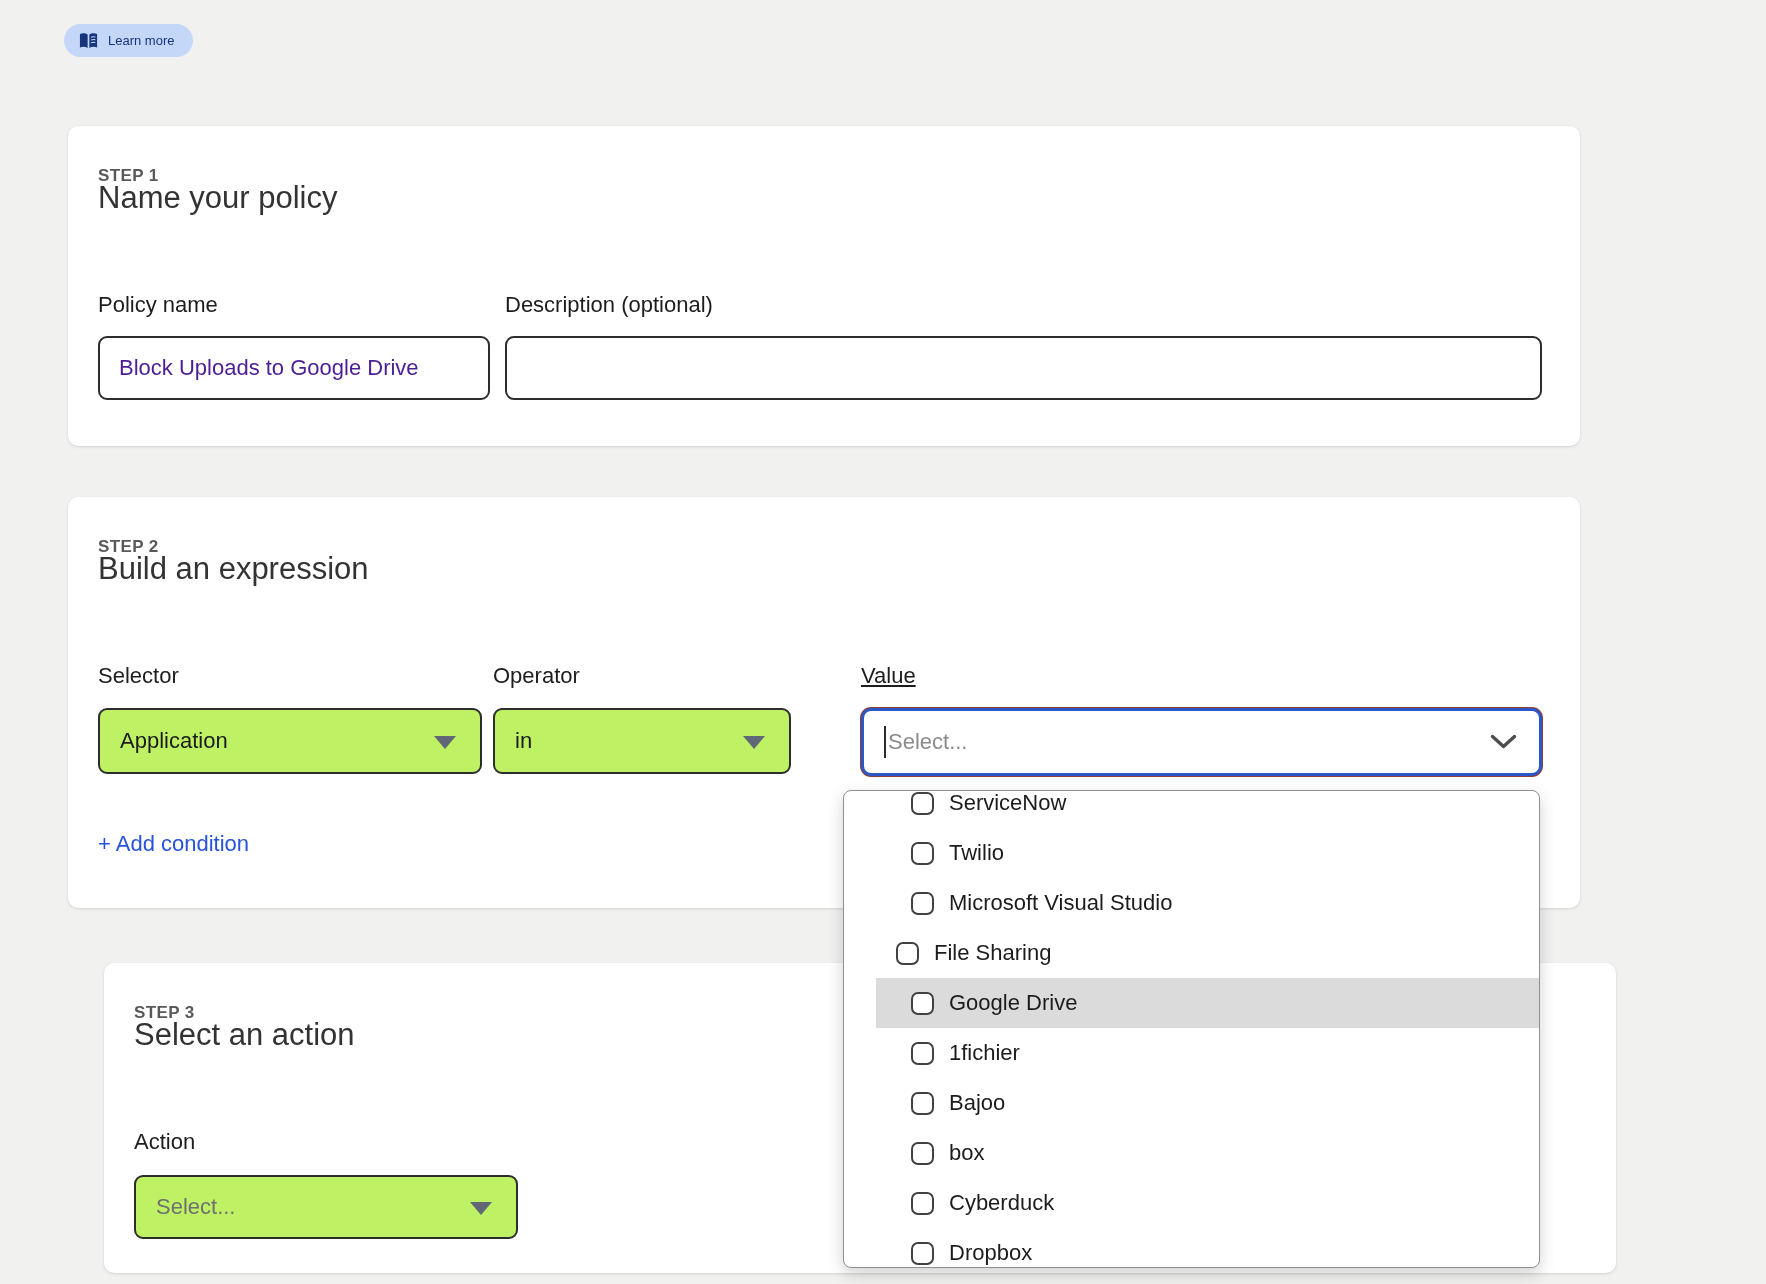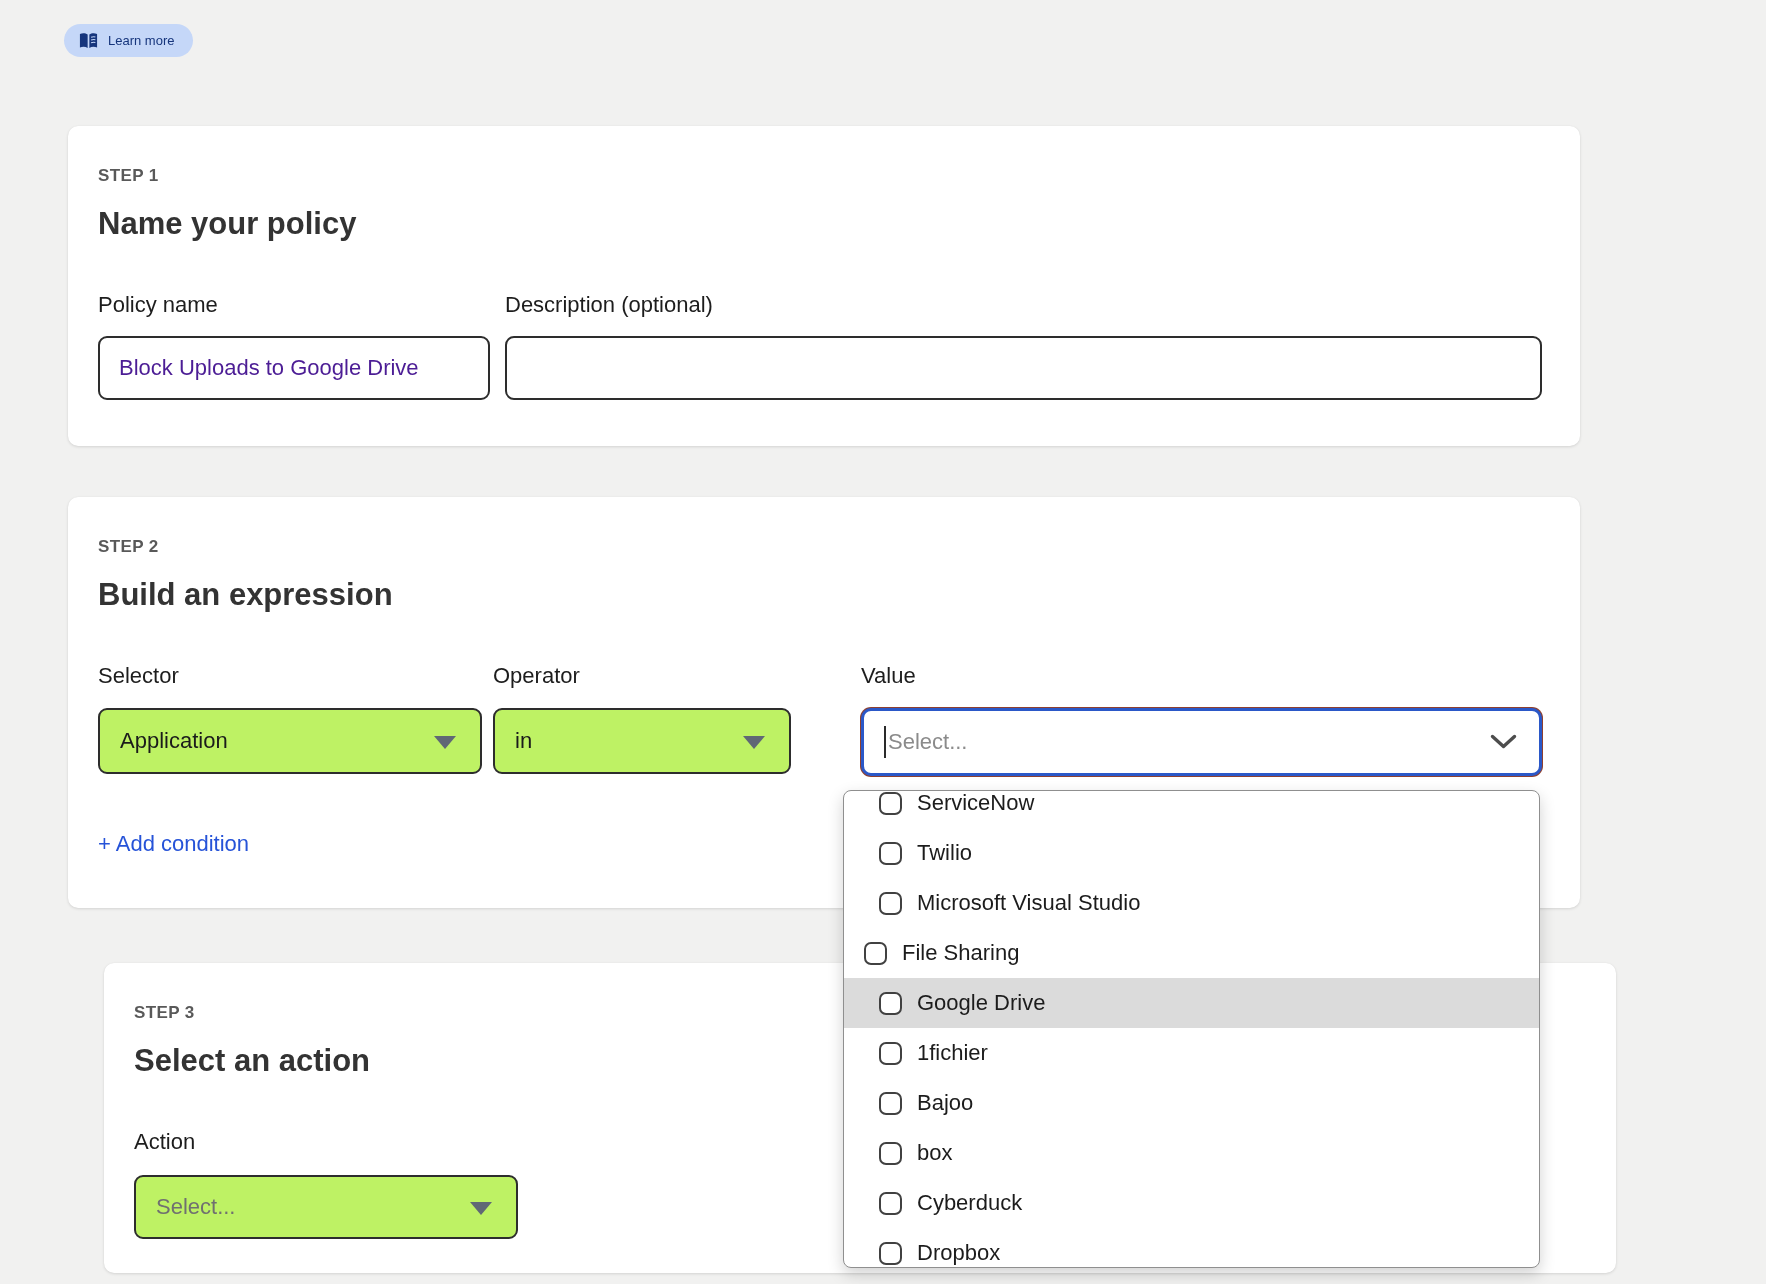--- a/index.html
+++ b/index.html
@@ -29,22 +29,22 @@
   }
   #card-step1 { top:126px; height:320px; }
   #card-step2 { top:497px; height:411px; }
   #card-step3 { top:963px; height:310px;margin-left:36px; }
 
   .step-label {
     position:absolute; left:30px; top:40px;
     font-size:17px; font-weight:700; color:#595959; letter-spacing:0.4px;
   }
   .card-title {
-    position:absolute; left:30px; top:80px;
-    font-size:31px; font-weight:700; color:#333333;
+    position:absolute; left:30px; top:54px;
+    font-size:31px; font-weight:400; color:#333333;
   }
   .field-label {
     position:absolute; font-size:22px; color:#1d1d1d;
   }
 
   
   .text-input {
     position:absolute; top:210px; height:64px;
     border:2px solid #2d2d2d; border-radius:9px;
     font-family:"Liberation Sans", sans-serif;
@@ -88,21 +88,21 @@
 
   
   #card-step3 .field-label { left:30px; top:166px; }
   #action-select { left:30px; top:212px; width:384px; height:64px; }
 
   
   .dropdown-panel {
     position:absolute; left:843px; top:790px; width:697px; height:478px;
     background:#fff; border:1px solid #8f8f8f; border-radius:8px;
     box-shadow:0 6px 16px rgba(0,0,0,0.18);
-    overflow:hidden; z-index:5;
+    overflow:hidden; z-index:5;padding-left:32px;
   }
   .option-list { margin-top:-13px; }
   .option-row {
     height:50px; display:flex; align-items:center; gap:15px;
     padding-left:35px; cursor:pointer;
   }
   .option-row.group { padding-left:20px; }
   .option-row.highlight { background:#dbdbdb; }
   .checkbox {
     width:23px; height:23px; flex:none;
@@ -136,21 +136,21 @@
   <input class="text-input" id="policy-name-input" type="text" value="Block Uploads to Google Drive" style="">
   <input class="text-input" id="description-input" type="text" value="" style="">
 </section>
 
 <section class="card" id="card-step2">
   <div class="step-label">STEP 2</div>
   <h2 class="card-title">Build an expression</h2>
 
   <div class="field-label" style="left:30px;">Selector</div>
   <div class="field-label" style="left:425px;">Operator</div>
-  <div class="field-label" style="left:793px;">Value</div>
+  <div class="field-label" style="left:793px;text-decoration:underline;">Value</div>
 
   <div class="select-box" id="selector-select">
     <span>Application</span>
     <span class="triangle"></span>
   </div>
 
   <div class="select-box" id="operator-select">
     <span>in</span>
     <span class="triangle"></span>
   </div>

